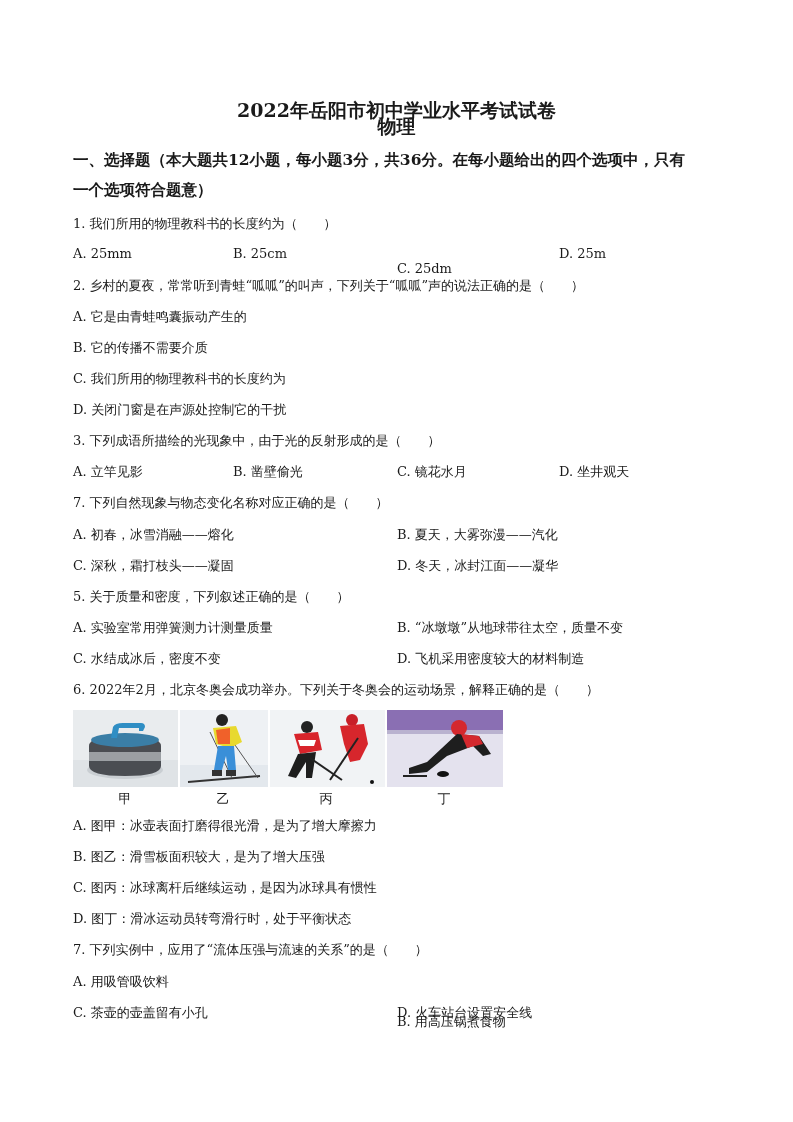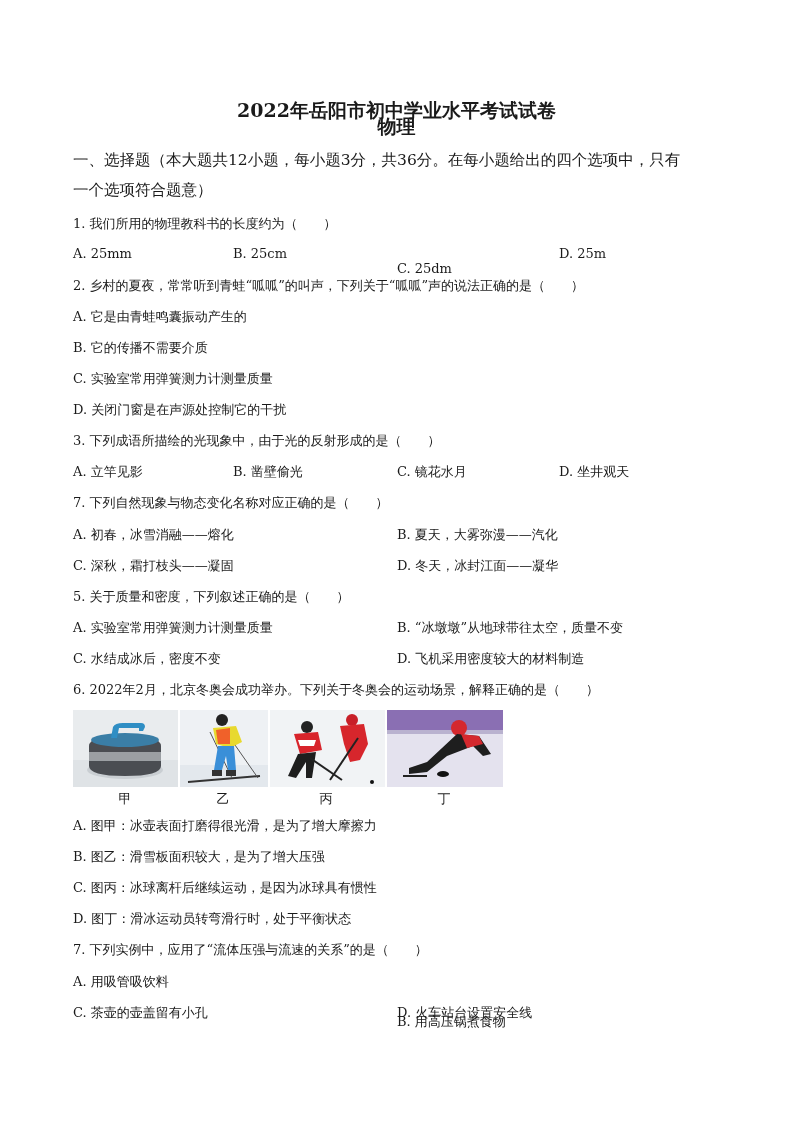--- a/index.html
+++ b/index.html
@@ -1,20 +1,20 @@
 <!DOCTYPE html>
 <html><head>
 <meta charset="utf-8">
 <style>
   html, body { margin: 0; padding: 0; background: #ffffff; }
   body { width: 793px; height: 1122px; position: relative; overflow: hidden;
          font-family: "DejaVu Serif", "Liberation Serif", serif; color: #1a1a1a; }
   .abs { position: absolute; white-space: nowrap; }
   .title { font-size: 19px; font-weight: bold; left: 0; width: 793px; text-align: center; }
-  .section { font-size: 15.5px; font-weight: normal; left: 73px; }
+  .section { font-size: 15.5px; font-weight: bold; left: 73px; }
   .q { font-size: 13px; left: 73px; }
   .opt { font-size: 13px; }
   .figwrap { position: absolute; top: 710px; height: 77px; overflow: hidden; }
   .fig { position: absolute; inset: 0; }
   .figlabel { position: absolute; top: 790px; font-size: 13px; text-align: center; }
 </style>
 </head>
 <body>
 
 <div class="abs title" style="top:98px;">2022年岳阳市初中学业水平考试试卷</div>
@@ -28,21 +28,21 @@
   <div class="abs opt" style="top:246px; left:73px;">A. 25mm</div>
   <div class="abs opt" style="top:246px; left:233px;">B. 25cm</div>
   <div class="abs opt" style="top:261px; left:397px;">C. 25dm</div>
   <div class="abs opt" style="top:246px; left:559px;">D. 25m</div>
 </div>
 
 <div>
   <div class="abs q" style="top:277px;">2. 乡村的夏夜，常常听到青蛙“呱呱”的叫声，下列关于“呱呱”声的说法正确的是（　　）</div>
   <div class="abs opt" style="top:308px; left:73px;">A. 它是由青蛙鸣囊振动产生的</div>
   <div class="abs opt" style="top:339px; left:73px;">B. 它的传播不需要介质</div>
-  <div class="abs opt" style="top:370px; left:73px;">C. 实验室常用弹簧测力计测量质量</div>
+  <div class="abs opt" style="top:370px; left:73px;">C. 我们所用的物理教科书的长度约为</div>
   <div class="abs opt" style="top:401px; left:73px;text-align:right;">D. 关闭门窗是在声源处控制它的干扰</div>
 </div>
 
 <div>
   <div class="abs q" style="top:432px;">3. 下列成语所描绘的光现象中，由于光的反射形成的是（　　）</div>
   <div class="abs opt" style="top:463px; left:73px;">A.  立竿见影</div>
   <div class="abs opt" style="top:463px; left:233px;">B.  凿壁偷光</div>
   <div class="abs opt" style="top:463px; left:397px;">C.  镜花水月</div>
   <div class="abs opt" style="top:463px; left:559px;">D.  坐井观天</div>
 </div>

